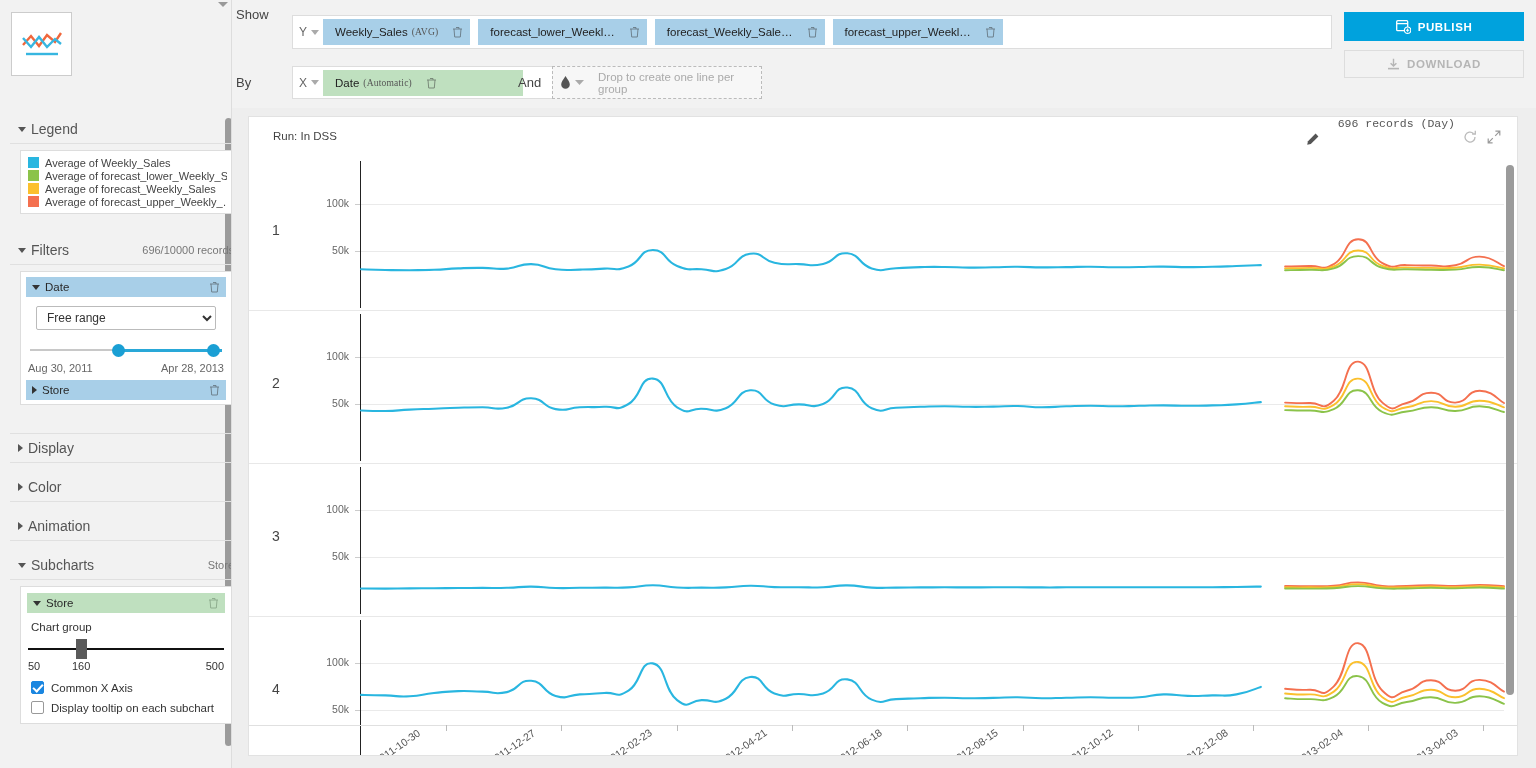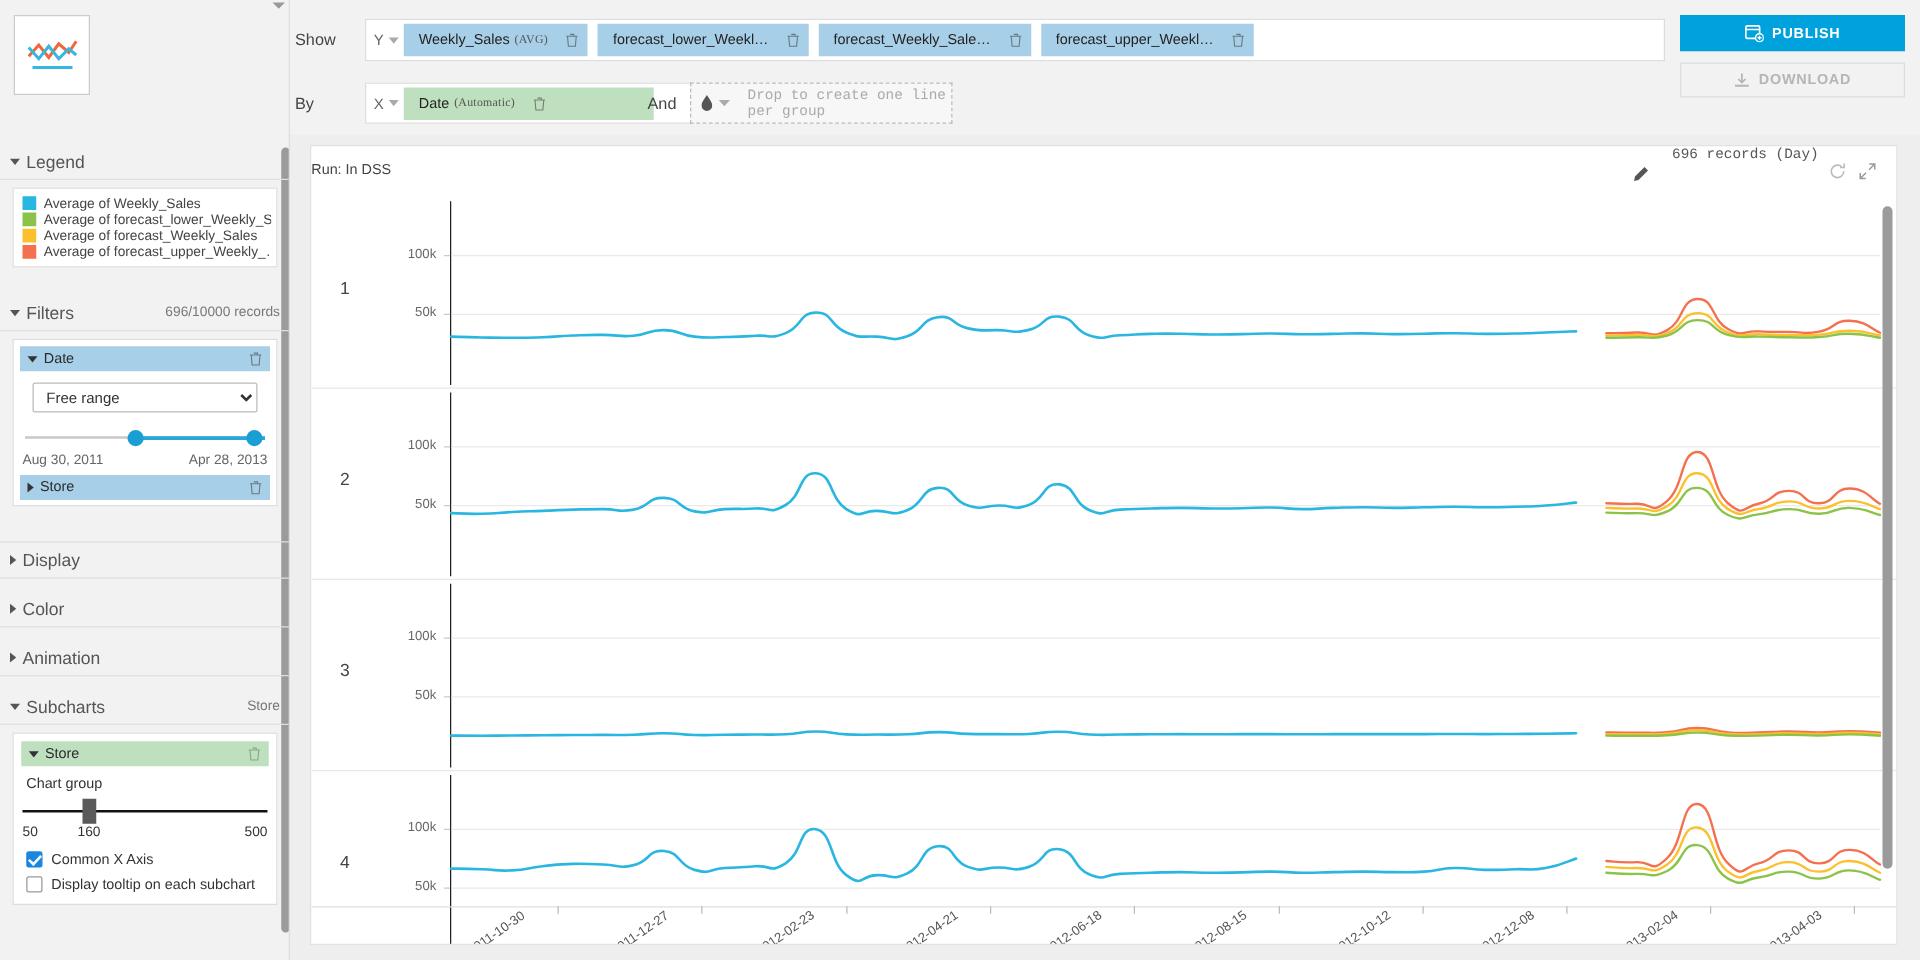--- a/index.html
+++ b/index.html
@@ -35,21 +35,21 @@
     border-right: 5px solid transparent;
     border-top: 5px solid #999;
   }
   .sb-scroll {
     position: absolute; left: 225px; top: 118px;
     width: 7px; height: 628px;
     background: #9b9b9b; border-radius: 4px;
   }
 
   .section {
-    position: absolute; left: 0; width: 232px;
+    position: absolute; left: 10px; width: 232px;
   }
   .sec-head {
     height: 30px; display: flex; align-items: center;
     padding-left: 8px; font-size: 14px; color: #555;
     border-bottom: 1px solid #e0e0e0;
   }
   .sec-head.bordered-top { border-top: 1px solid #e0e0e0; }
   .tri {
     display: inline-block; margin-right: 5px;
     width: 0; height: 0;
@@ -219,21 +219,21 @@
   #chartcard {
     position: absolute; left: 248px; top: 116px;
     width: 1270px; height: 640px;
     background: #fff; border: 1px solid #e2e2e2;
     overflow: hidden;
   }
   .chart-head {
     position: relative; height: 40px; width: 100%;
   }
   .run-in-dss {
-    position: absolute; left: 0; top: 13px;
+    position: absolute; left: 24px; top: 13px;
     font-size: 11.5px; color: #444; text-align: right;
   }
   .chart-title {
     position: absolute; left: 0; right: 0; top: 11px;
     text-align: center; font-size: 15px; color: #666;
     font-family: "Liberation Sans", sans-serif;
   }
   .pencil { position: absolute; left: 1057px; top: 16px; }
   .rec-count {
     position: absolute; right: 62px; top: 0;
@@ -408,21 +408,21 @@
         <div class="cbrow">
           <span class="cb"></span>
           <span>Display tooltip on each subchart</span>
         </div>
       </div>
     </div>
 
   </div>
 
   <div id="topbar">
-    <span class="row-lab" style="left:4px;top:24px;">Show</span>
+    <span class="row-lab" style="left:4px;top:7px;">Show</span>
     <span class="row-lab" style="left:4px;top:75px;">By</span>
 
     <div class="dropzone" style="left:60px;top:15px;width:1040px;height:34px;">
       <span class="axis-tag">
         <span>Y</span>
         <span class="caret-d"></span>
       </span>
       <span class="meas-pill">
         <span class="caret-d" style="margin-right:5px;"></span>
         <span>Weekly_Sales</span>
@@ -474,21 +474,21 @@
         <span class="trash">
           <svg class="ic" width="11" height="12" viewBox="0 0 11 12">
               <path d="M1 3h9M4 1.5h3v1.5M2 3l.7 8h5.6L9 3" fill="none" stroke="#333" stroke-width="0.9"></path>
             </svg>
         </span>
       </span>
     </div>
 
     <span class="row-lab" style="left:286px;top:75px;">And</span>
 
-    <div class="dashzone" style="left:320px;top:66px;width:210px;height:33px;font-family:Liberation Mono, monospace;">
+    <div class="dashzone" style="left:320px;top:66px;width:210px;height:33px;">
       <span>
         <svg class="ic" width="9" height="13" viewBox="0 0 9 13">
             <path d="M4.5 0 C7 4 8.8 6 8.8 8.4 A4.3 4.3 0 0 1 0.2 8.4 C0.2 6 2 4 4.5 0 Z" fill="#555"></path>
           </svg>
       </span>
       <span style="margin-left:5px;">
         <svg class="ic" width="9" height="6" viewBox="0 0 9 6">
             <path d="M0 0 L4.5 5 L9 0 Z" fill="#aaa"></path>
           </svg>
       </span>

